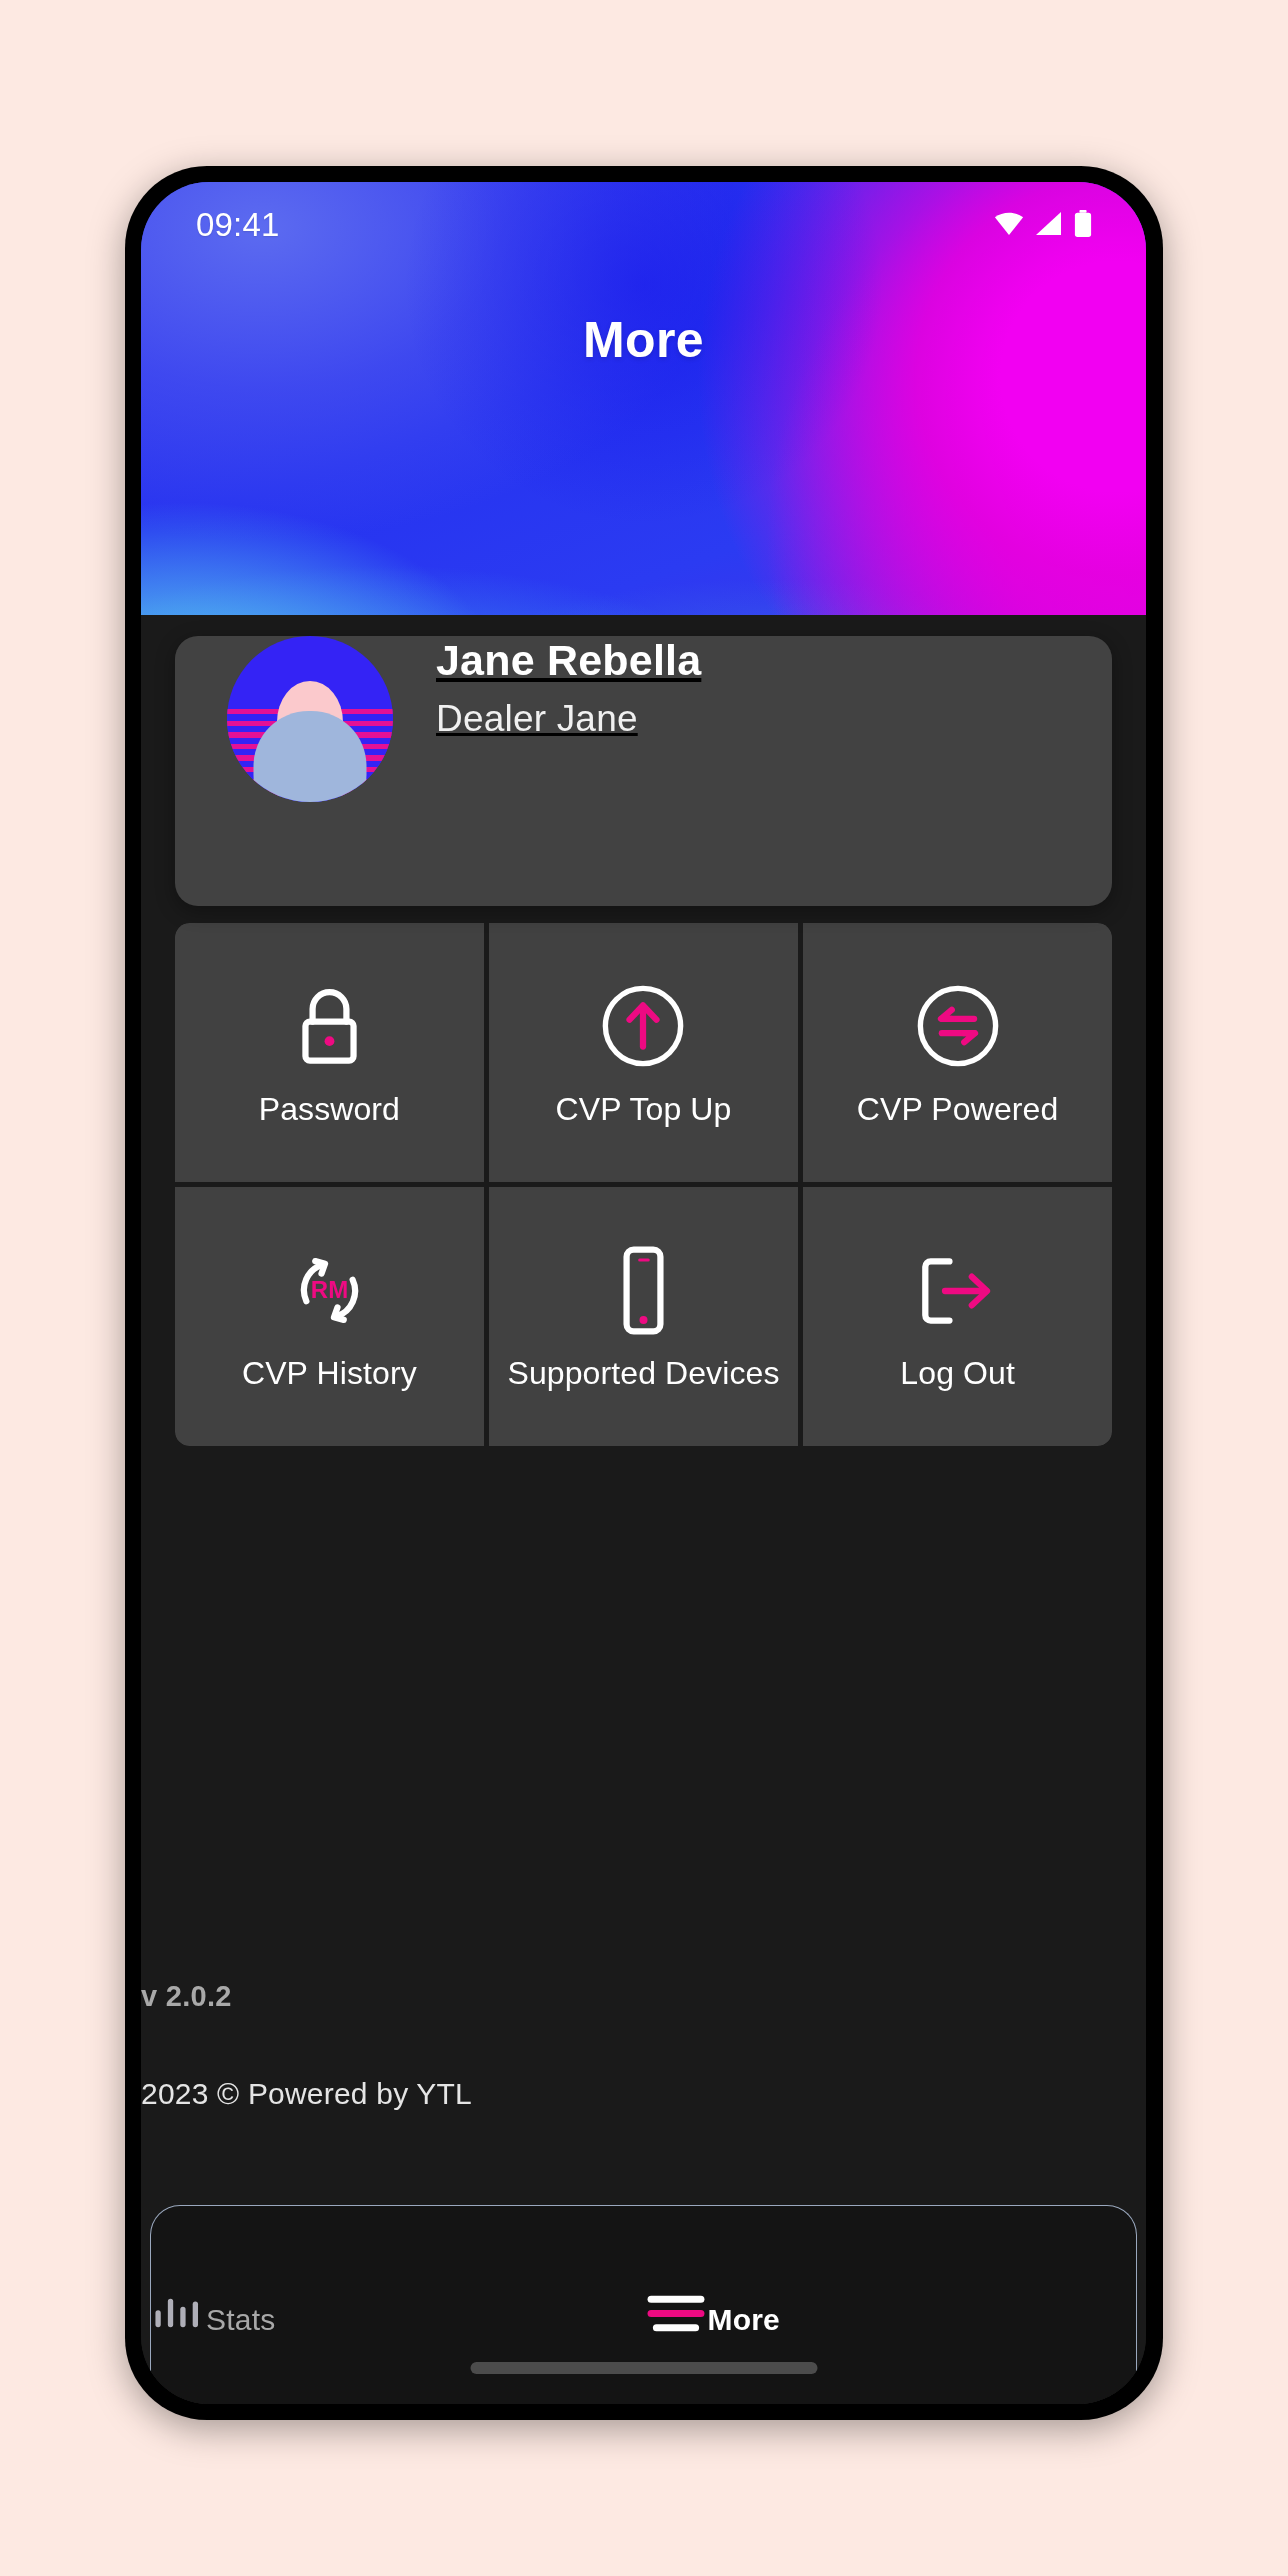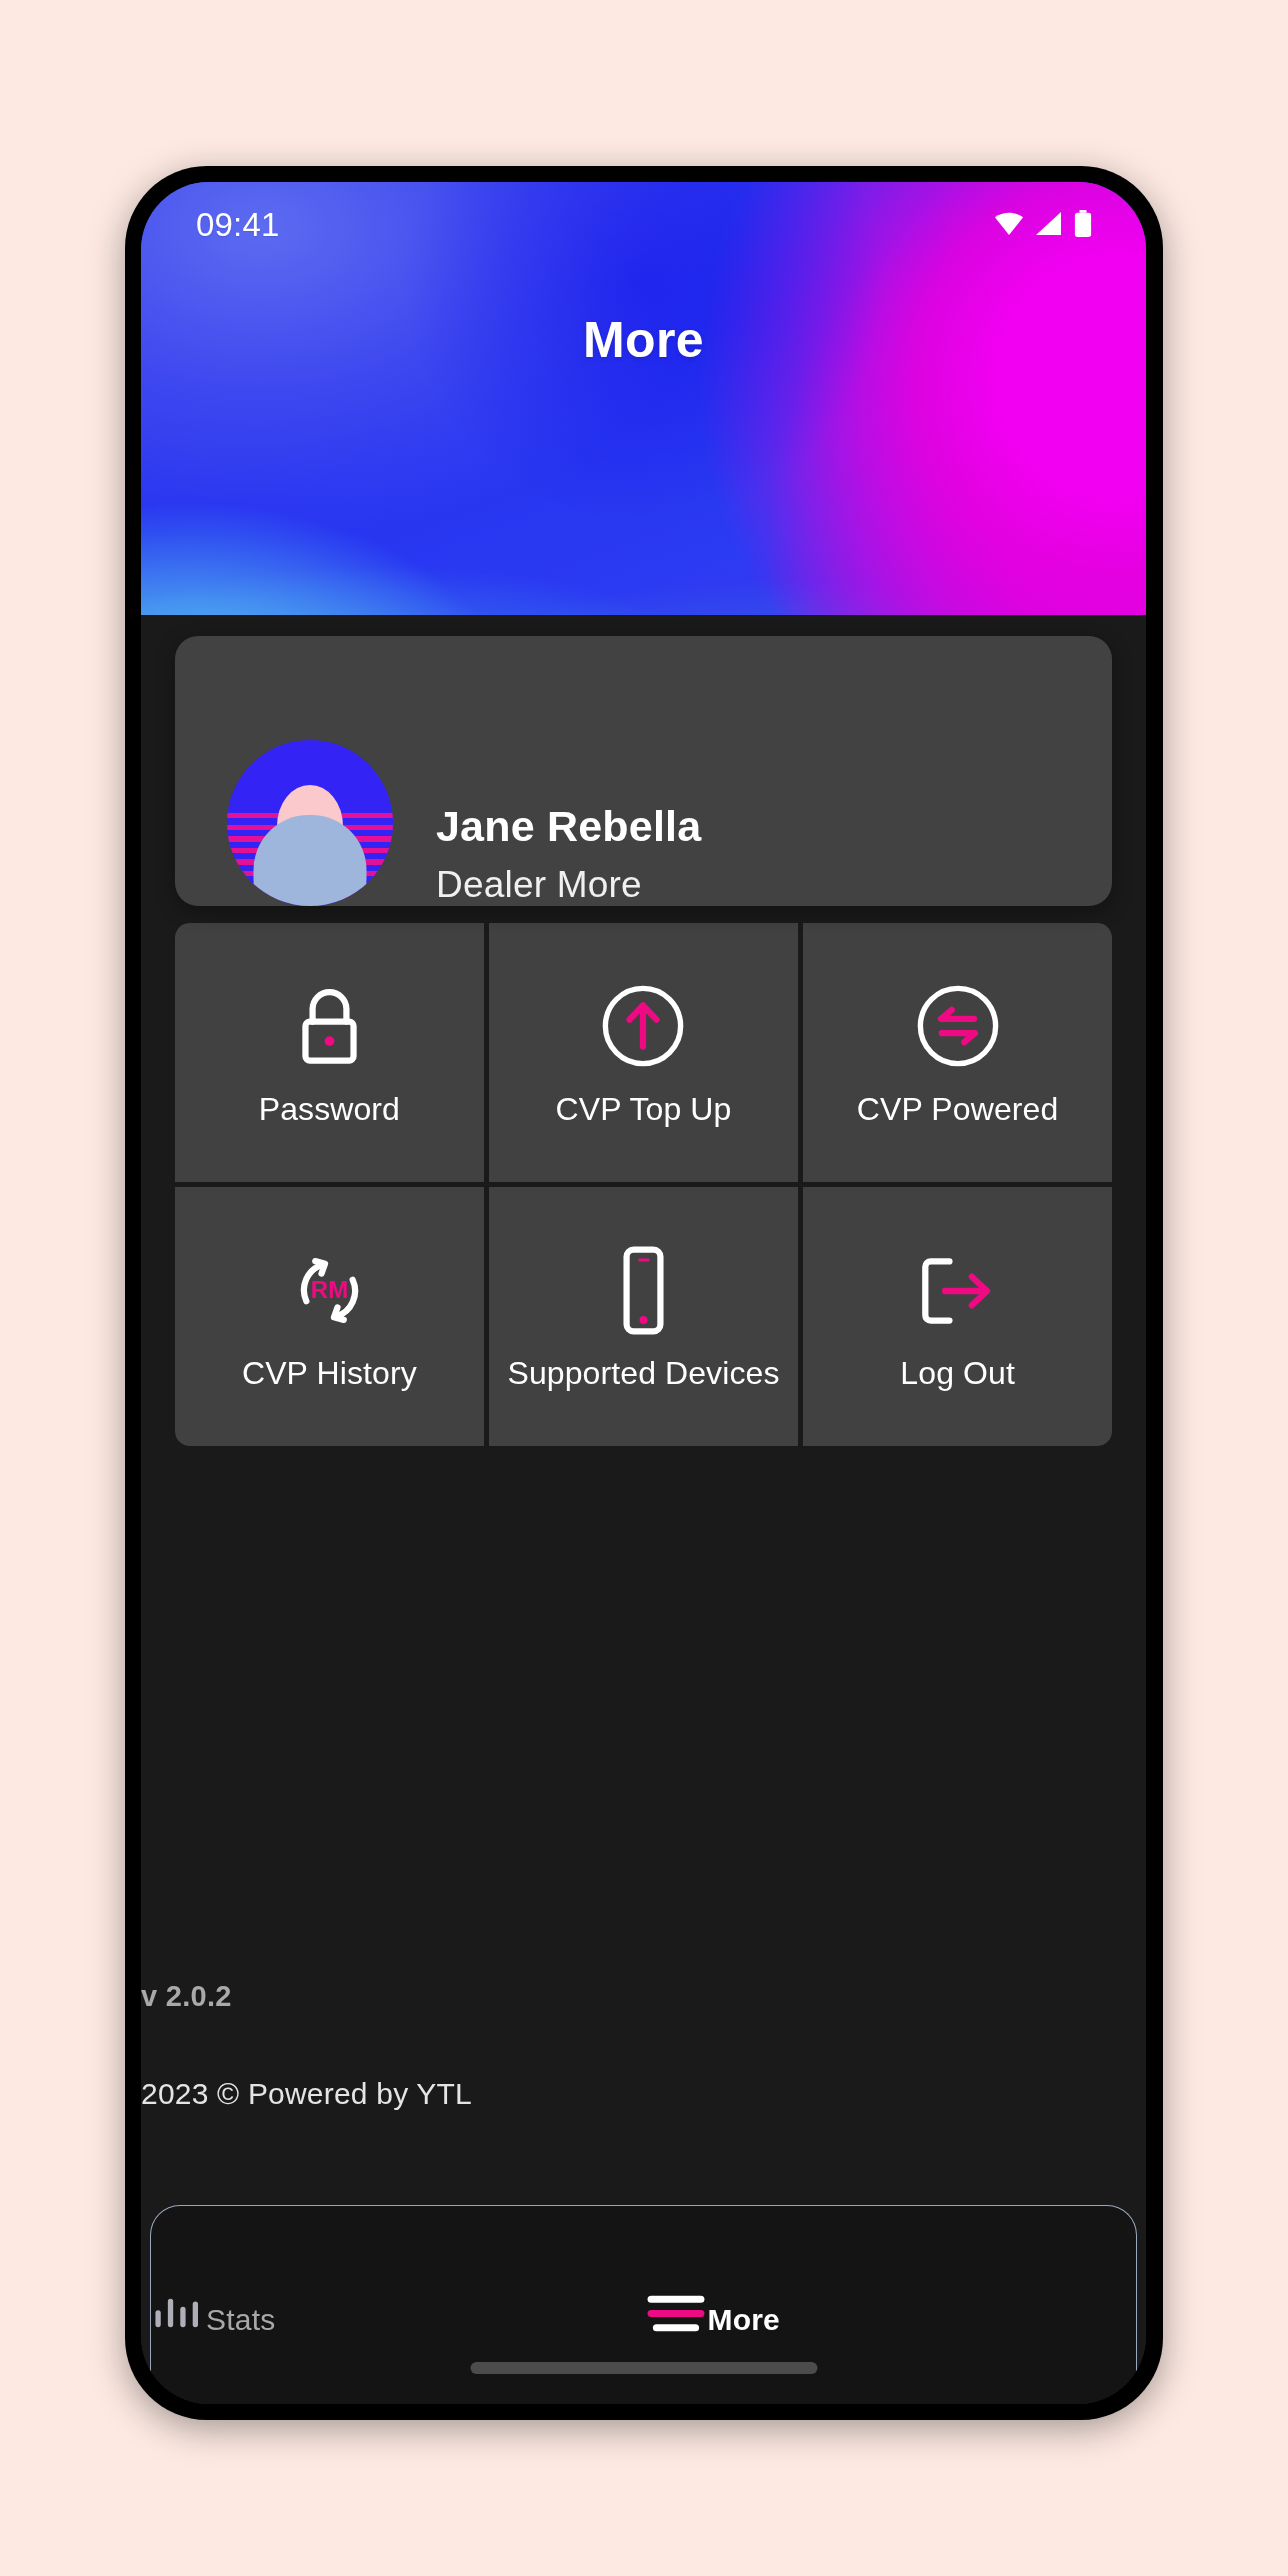--- a/index.html
+++ b/index.html
@@ -86,23 +86,24 @@
     background: #1A1A1A;
   }
 
   
   #profile-card {
     position: absolute; z-index: 5;
     left: 34px; top: 454px;
     width: 937px; height: 270px;
     background: #424242;
     border-radius: 23px;
-    display: flex; align-items: flex-end;
+    display: flex; align-items: flex-start;
     padding-left: 52px;
     box-shadow: 0 5.4px 19.7px rgba(0,0,0,.32);
+    text-decoration: underline;
   }
   #avatar {
     position: relative;
     width: 166px; height: 166px;
     border-radius: 50%;
     overflow: hidden;
     flex: 0 0 auto;
     background: #3423F5;
   }
   .avatar-stripes {
@@ -271,21 +272,21 @@
       <div id="body-area"></div>
 
       <div id="profile-card">
         <div id="avatar">
           <div class="avatar-stripes"></div>
           <div class="avatar-head"></div>
           <div class="avatar-body"></div>
         </div>
         <div id="profile-text">
           <div id="profile-name">Jane Rebella</div>
-          <div id="profile-role">Dealer More</div>
+          <div id="profile-role">Dealer Jane</div>
         </div>
       </div>
 
       <div id="menu-grid">
 
         <div class="grid-cell">
           <div class="cell-icon">
             <svg width="73" height="88" viewBox="0 0 82 98">
               <path d="M22 44 V30 a19 19 0 0 1 38 0 V44" fill="none" stroke="#ffffff" stroke-width="7" stroke-linecap="round"></path>
               <rect x="14" y="44" width="54" height="44" rx="5" fill="none" stroke="#ffffff" stroke-width="7"></rect>

